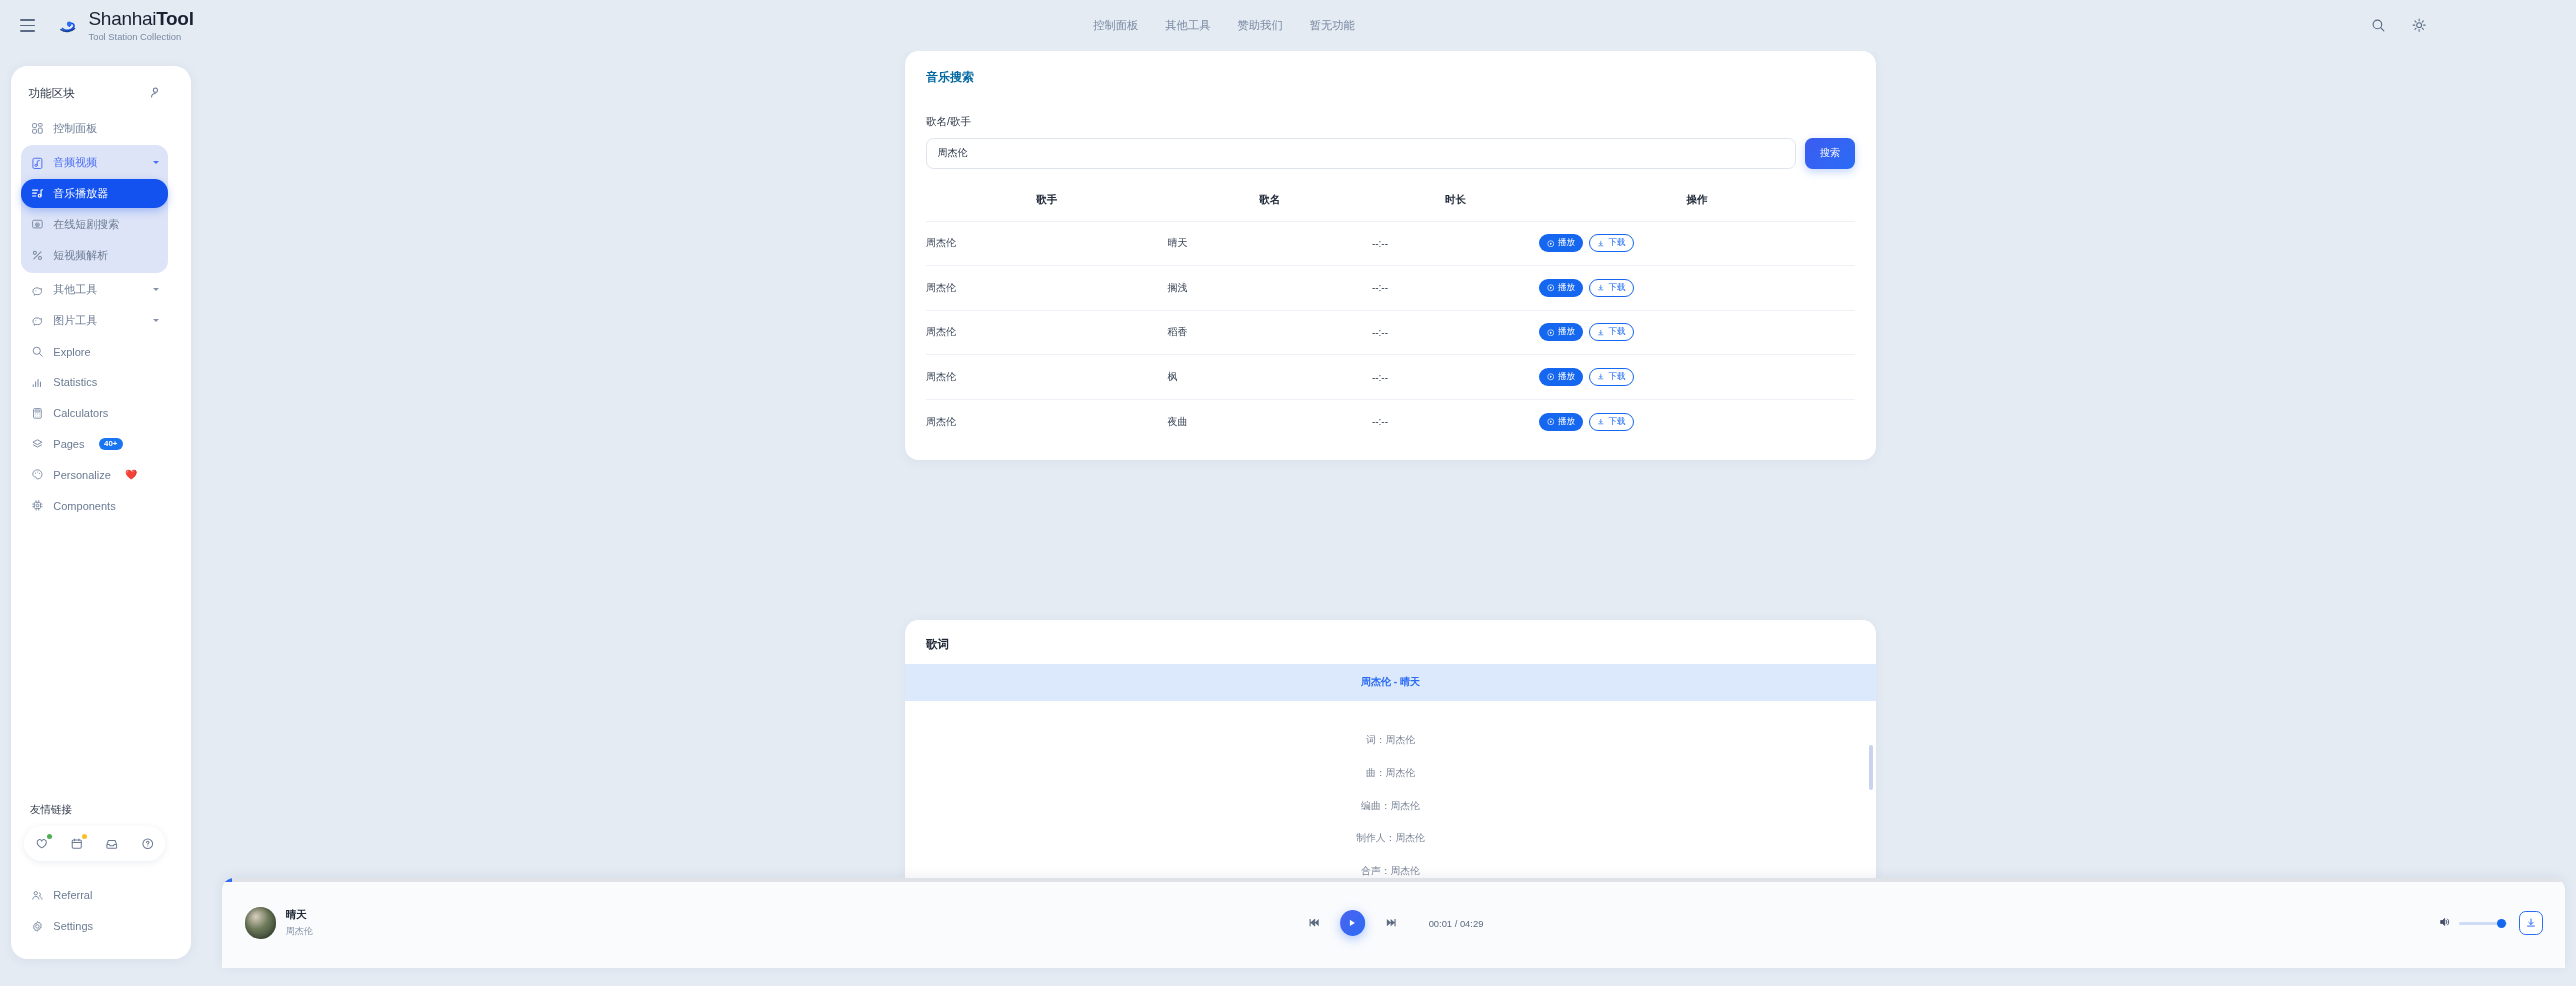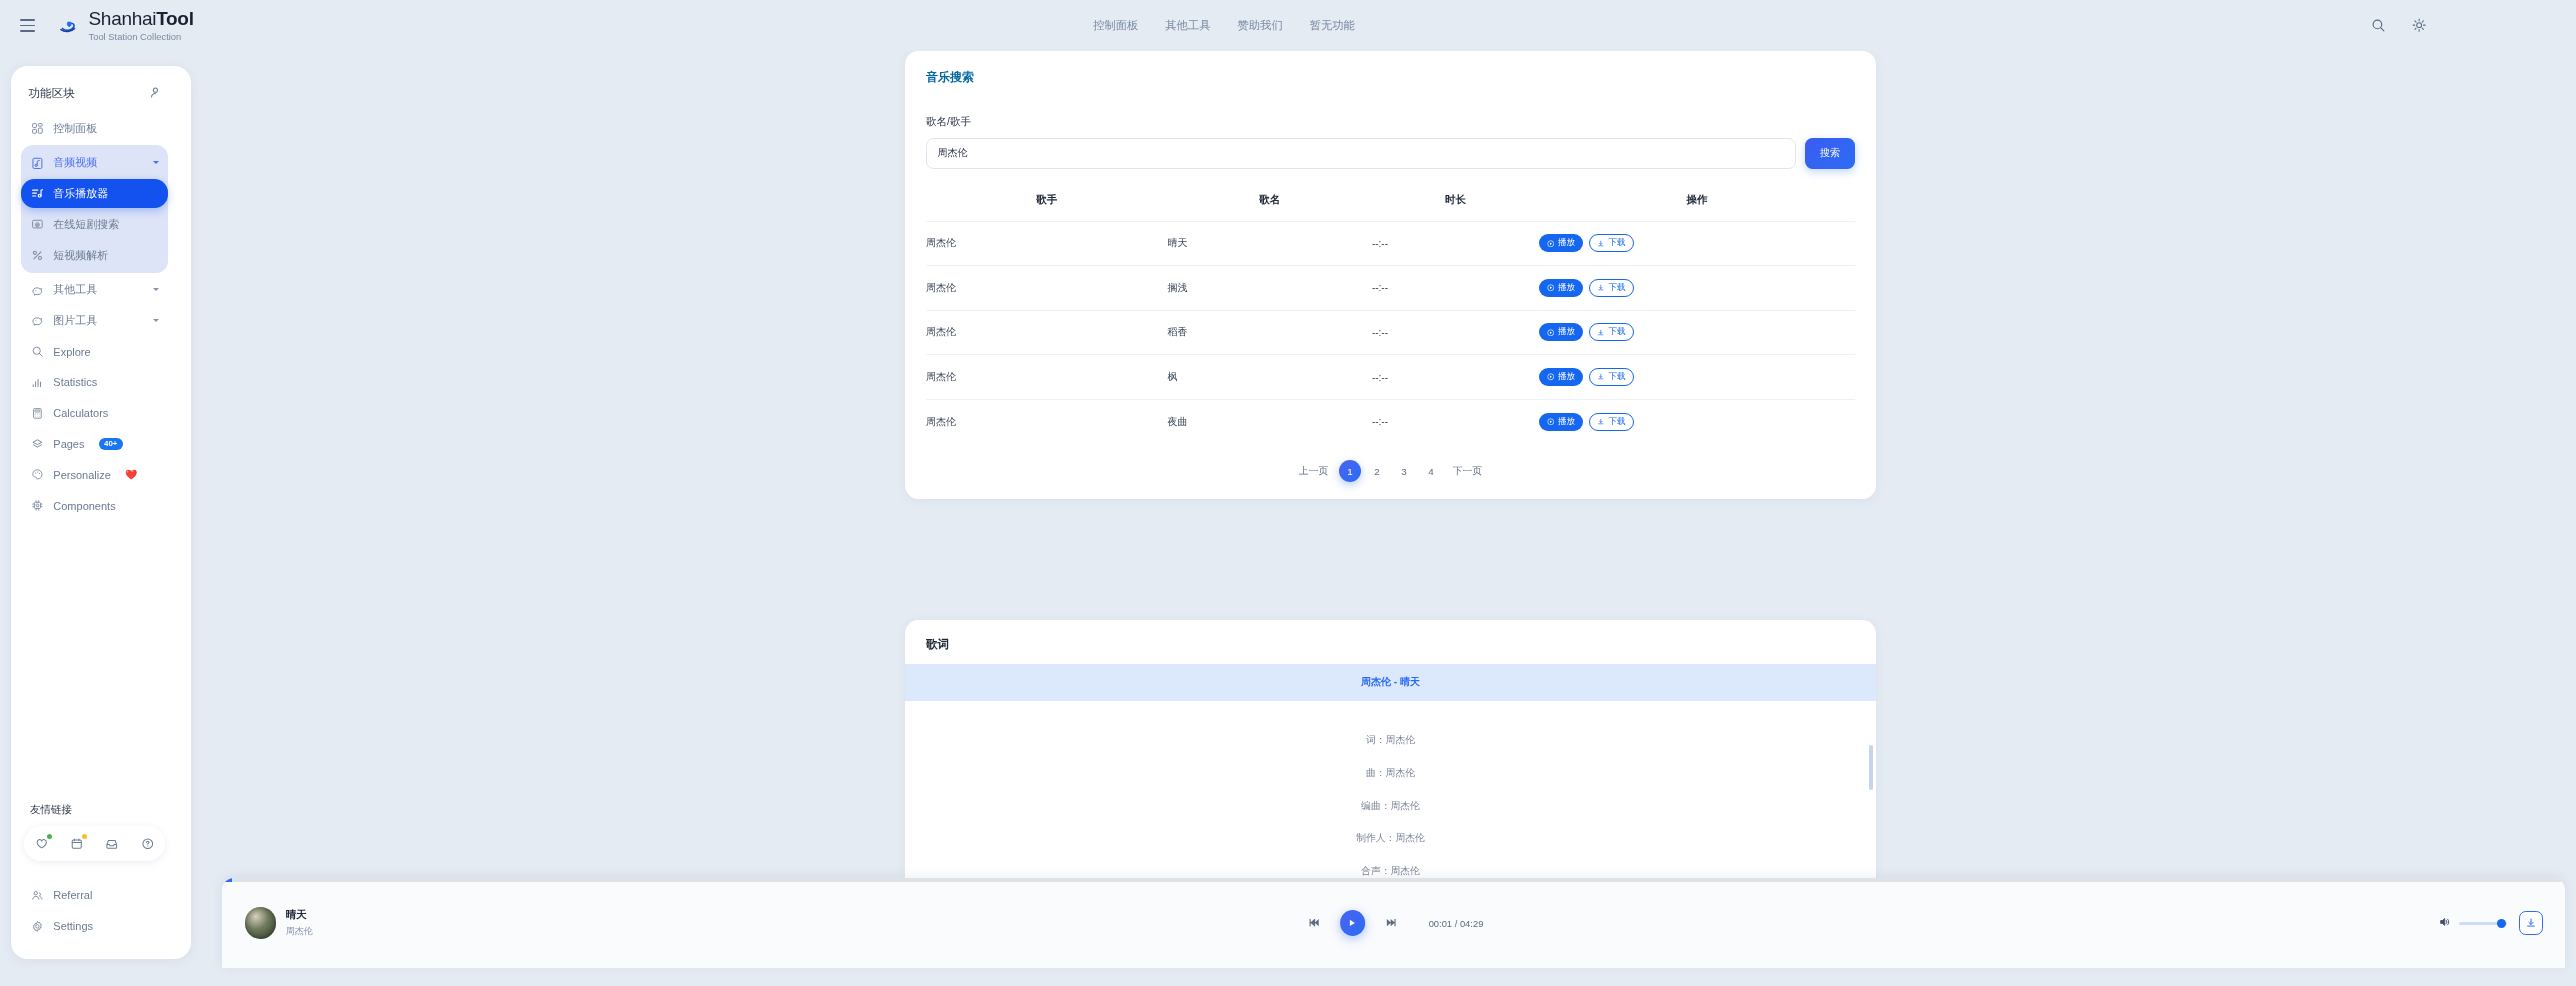--- a/index.html
+++ b/index.html
@@ -549,28 +549,20 @@
                     <svg width="7.5" height="7.5" viewBox="0 0 16 16" fill="none" stroke="#1567f0" stroke-width="1.4" stroke-linecap="round" stroke-linejoin="round">
                       <path d="M8 2.6v7M5.4 7l2.6 2.6L10.6 7"></path>
                       <path d="M3.4 12.4h9.2"></path>
                     </svg>
                     <span>下载</span>
                   </button></td>
               </tr>
             </tbody>
         </table>
 
-        <div class="pager">
-          <div class="pg txt">上一页</div>
-          <div class="pg cur">1</div>
-          <div class="pg">2</div>
-          <div class="pg">3</div>
-          <div class="pg">4</div>
-          <div class="pg txt">下一页</div>
-        </div>
       </div>
     </div>
 
     <div class="card card-lyrics">
       <div class="lyrics-head">歌词</div>
       <div class="lyrics-body">
         <div class="lyr-line cur">周杰伦 - 晴天</div>
         <div class="lyr-gap"></div>
         <div id="lyrics-list">
             <div class="lyr-line">词：周杰伦</div>

